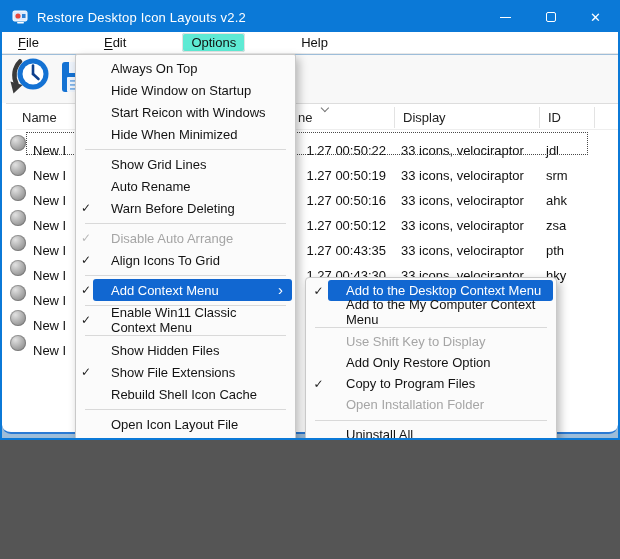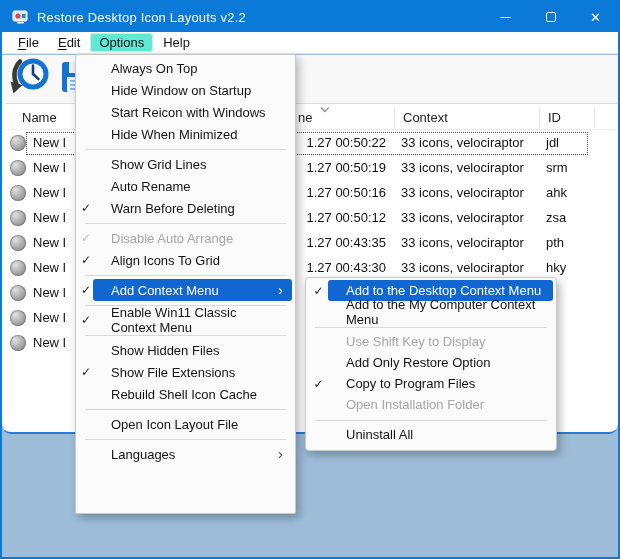--- a/index.html
+++ b/index.html
@@ -1,41 +1,41 @@
 <!DOCTYPE html>
 <html><head>
 <meta charset="utf-8">
 <style>
   * { margin:0; padding:0; box-sizing:border-box; }
   html,body { background:#555; }
   body { font-family:"Liberation Sans","DejaVu Sans",sans-serif; }
 
   .window{
-    position:relative; width:620px; height:559px;
+    position:relative; width:620px; height:440px;
     border:2px solid #0b79d7; background:#9dbdd9; overflow:hidden;
   }
 
   
   .titlebar{
     position:absolute; left:0; top:0; right:0; height:30px;
     background:#0b79d7; display:flex; align-items:center; color:#fff;
   }
   .titlebar .appicon{ margin:0 8px 0 10px; width:17px; height:15px; flex:none; }
   .titlebar .title{ font-size:13px; letter-spacing:.2px; }
   .win-controls{ margin-left:auto; display:flex; height:100%; }
   .win-btn{ width:45px; height:100%; display:flex; align-items:center; justify-content:center; color:#fff; }
   .glyph-min{ width:11px; height:1px; background:#fff; display:block; }
   .glyph-max{ width:10px; height:10px; border:1.3px solid #fff; border-radius:2px; display:block; }
   .glyph-close{ font-size:13px; line-height:1; }
 
   
   .menubar{
     position:absolute; left:0; top:30px; right:0; height:22px;
     background:#fff; border-bottom:1px solid #e8e8e8;
-    display:flex; align-items:center; font-size:13px; color:#111;
+    display:flex; align-items:center; font-size:13px; color:#111;gap:46px;
   }
   .mb-item{ padding:2px 9px; margin-left:1px; border-radius:3px; }
   .mb-item:first-child{ margin-left:7px; }
   .mb-item.open{ background:#5eead4; box-shadow:0 0 0 1px #e2e2e2 inset; }
   .mb-item .accel{ text-decoration:underline; text-underline-offset:2px; }
 
   
   .toolbar{
     position:absolute; left:0; top:53px; right:0; height:48px;
     background:#f8f8f8; display:flex; align-items:center; gap:8px; padding-left:7px;
@@ -63,21 +63,21 @@
   .lv-row{ position:relative; height:25px; }
   .lv-row.focused::after{
     content:""; position:absolute; left:24px; right:30px; top:1px; bottom:1px;
     border:1px dotted #4a4a4a; pointer-events:none;
   }
   .sphere{
     position:absolute; left:8px; top:4px; width:16px; height:16px; border-radius:50%;
     background:radial-gradient(circle at 34% 30%, #e2e2e2, #a7a7a7 55%, #7d7d7d 95%);
     box-shadow:0 0 0 1px rgba(90,90,90,.45) inset;
   }
-  .cell{ position:absolute; top:4px; white-space:nowrap; }
+  .cell{ position:absolute; top:12px; white-space:nowrap; }
   .c-name{ left:31px; }
   .c-time{ right:232px; }
   .c-detail{ left:399px; }
   .c-id{ left:544px; }
 
   
   .menu{
     position:absolute; background:#fbfbfb; border:1px solid #c9c9c9;
     box-shadow:3px 4px 10px rgba(0,0,0,.28); font-size:13px; color:#131313;
     padding:2px 0 3px 0; border-radius:2px;
@@ -158,21 +158,21 @@
         <rect x="9" y="28" width="14" height="1.8" fill="#7fb3e8"></rect>
       </svg>
     </span>
   </div>
 
   <div class="listview">
     <div class="lv-header">
       <span class="lv-h h-name">Name</span>
       <span class="lv-h h-time">ne</span>
       <span class="sort-chevron"></span>
-      <span class="lv-h h-detail">Context</span>
+      <span class="lv-h h-detail">Display</span>
       <span class="lv-h h-id">ID</span>
       <span class="col-line cl1"></span>
       <span class="col-line cl2"></span>
       <span class="col-line cl3"></span>
     </div>
     <div class="lv-rows" id="rows">
         <div class="lv-row focused">
           <span class="sphere"></span>
           <span class="cell c-name">New I</span>
           <span class="cell c-time">1.27 00:50:22</span>

